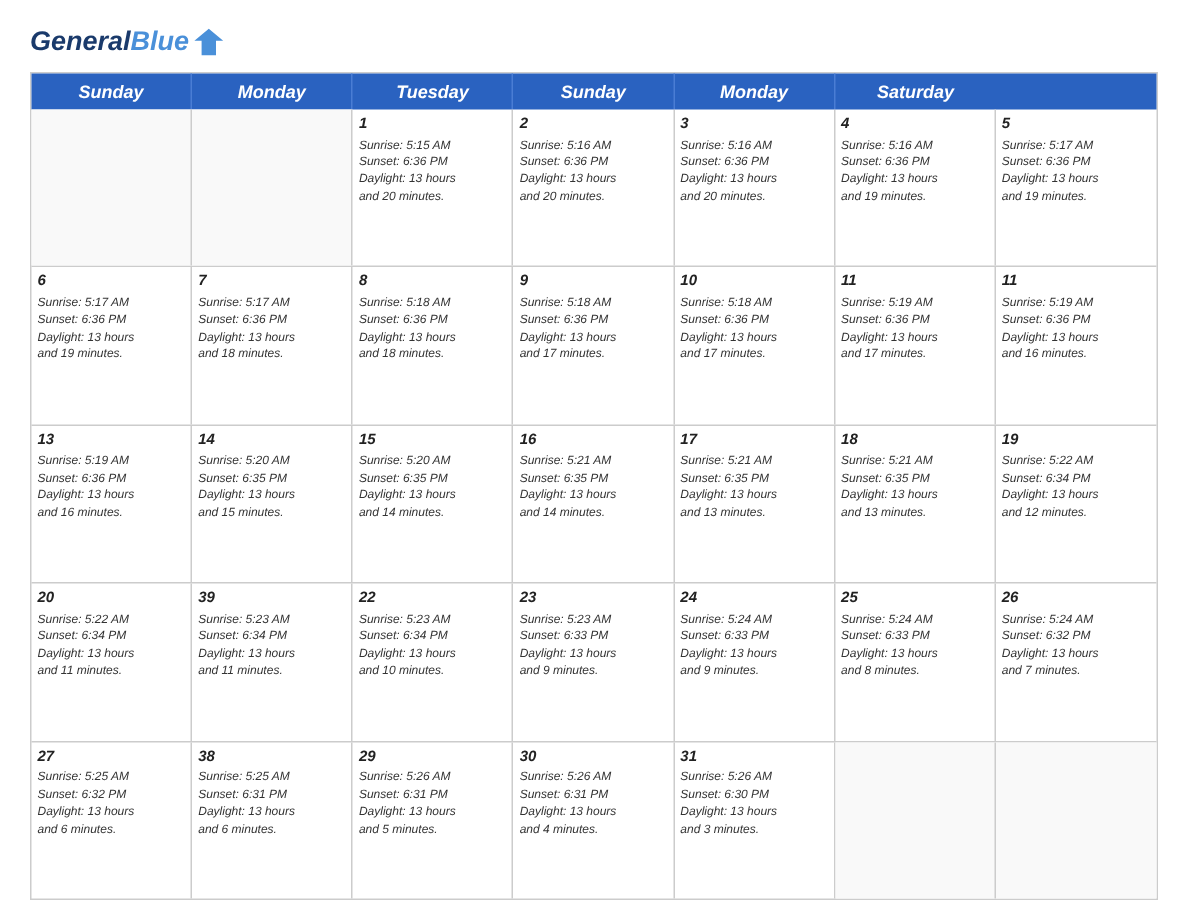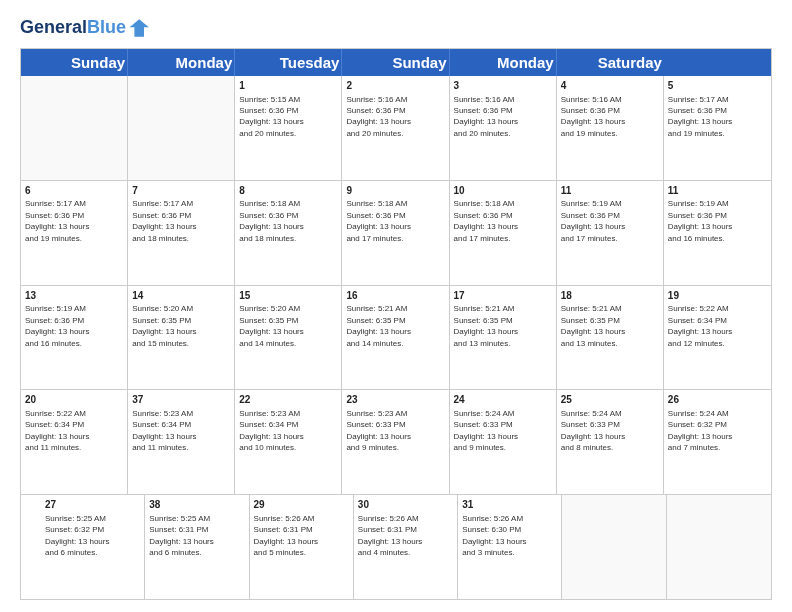--- a/index.html
+++ b/index.html
@@ -9,20 +9,21 @@
       font-family: Arial, sans-serif;
       background: #fff;
       overflow: hidden;
     }
     .page {
       width: 792px;
       height: 612px;
       padding: 16px 20px 12px 20px;
       display: flex;
       flex-direction: column;
+      font-style: italic;
     }
     .header {
       display: flex;
       justify-content: space-between;
       align-items: flex-start;
       margin-bottom: 8px;
     }
     .logo {
       display: flex;
       align-items: center;
@@ -61,39 +62,39 @@
       flex-direction: column;
       border: 1px solid #ccc;
     }
     .cal-header {
       display: grid;
       grid-template-columns: repeat(7, 1fr);
       background: #2a62c0;
     }
     .cal-header-cell {
       color: #fff;
-      font-size: 15px;
-      font-weight: bold;
-      text-align: right;
+      font-size: 12px;
+      font-weight: bold;
+      text-align: center;
       padding: 5px 2px;
       border-right: 1px solid #4a7dd4;
     }
     .cal-header-cell:last-child { border-right: none; }
     .cal-body {
       flex: 1;
       display: flex;
       flex-direction: column;
     }
     .cal-row {
       display: grid;
       grid-template-columns: repeat(7, 1fr);
       flex: 1;
       border-bottom: 1px solid #ccc;
     }
-    .cal-row:last-child { border-bottom: none; margin-left: 20px; }
+    .cal-row:last-child { border-bottom: none; }
     .cal-cell {
       border-right: 1px solid #ccc;
       padding: 3px 4px;
       font-size: 8.5px;
       color: #333;
       line-height: 1.35;
       vertical-align: top;
       overflow: hidden;
     }
     .cal-cell:last-child { border-right: none; }
@@ -224,21 +225,21 @@
           <div class="cal-cell"><span class="day-num">19</span><span class="cell-text" style="white-space: pre-line;">Sunrise: 5:22 AM
 Sunset: 6:34 PM
 Daylight: 13 hours
 and 12 minutes.</span></div>
         </div>
         <div class="cal-row">
           <div class="cal-cell"><span class="day-num">20</span><span class="cell-text" style="white-space: pre-line;">Sunrise: 5:22 AM
 Sunset: 6:34 PM
 Daylight: 13 hours
 and 11 minutes.</span></div>
-          <div class="cal-cell"><span class="day-num">37</span><span class="cell-text" style="white-space: pre-line;">Sunrise: 5:23 AM
+          <div class="cal-cell"><span class="day-num">39</span><span class="cell-text" style="white-space: pre-line;">Sunrise: 5:23 AM
 Sunset: 6:34 PM
 Daylight: 13 hours
 and 11 minutes.</span></div>
           <div class="cal-cell"><span class="day-num">22</span><span class="cell-text" style="white-space: pre-line;">Sunrise: 5:23 AM
 Sunset: 6:34 PM
 Daylight: 13 hours
 and 10 minutes.</span></div>
           <div class="cal-cell"><span class="day-num">23</span><span class="cell-text" style="white-space: pre-line;">Sunrise: 5:23 AM
 Sunset: 6:33 PM
 Daylight: 13 hours

